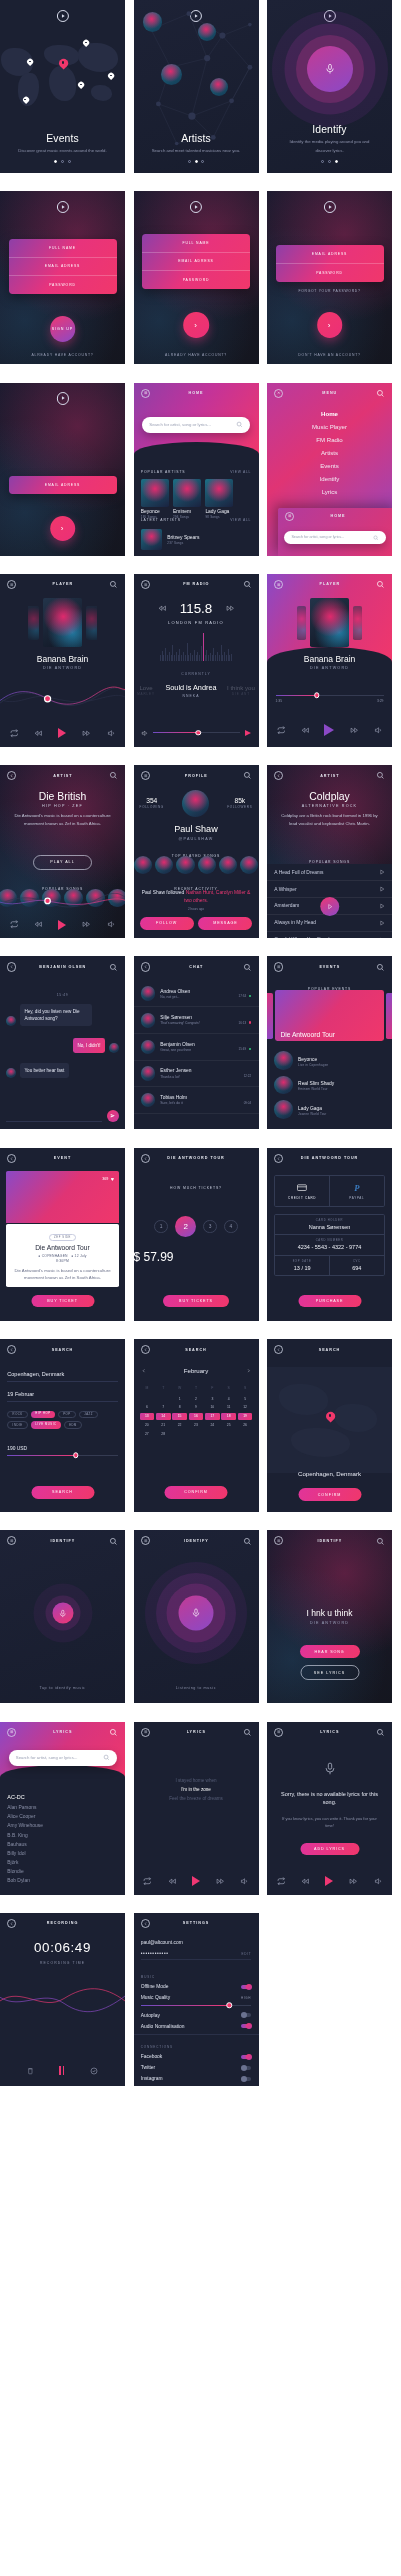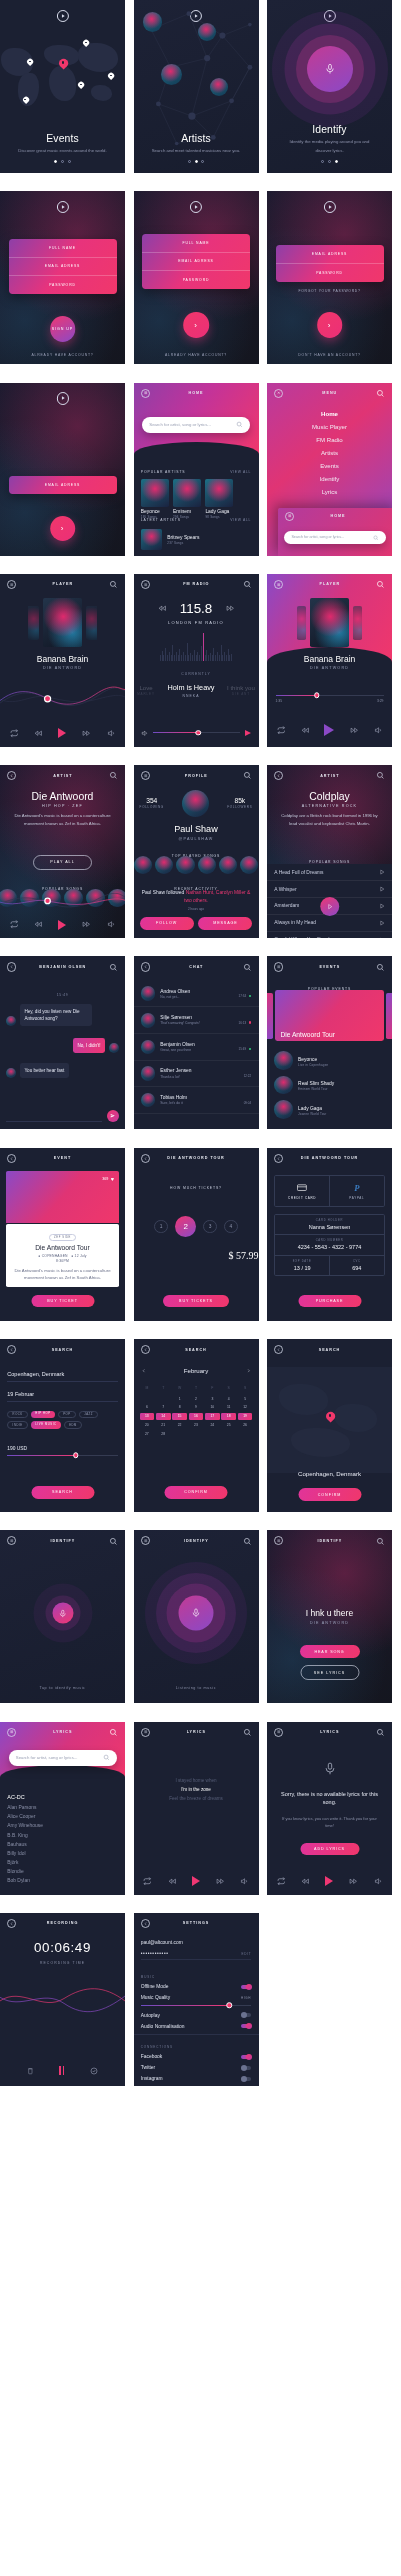--- a/index.html
+++ b/index.html
@@ -631,21 +631,21 @@
           <i style="height:6.1px"></i>
           <i style="height:7.3px"></i>
     </div>
     <div style="position:absolute;top:98px;left:0;right:0;text-align:center;font-size:3.4px;letter-spacing:1px;color:#7d84a0;">CURRENTLY</div>
     <div style="position:absolute;top:109px;left:0;right:0;display:flex;align-items:center;justify-content:space-between;padding:0 3.7px;">
       <div style="opacity:.28;text-align:center;">
         <div style="font-size:6.1px;color:#cfd4e4;">Love</div>
         <div style="font-size:3px;letter-spacing:0.9px;color:#8a90a8;margin-top:1.2px;">MARLEY</div>
       </div>
       <div style="text-align:center;">
-        <div style="font-size:7.3px;color:#fff;">Holm is Heavy</div>
+        <div style="font-size:7.3px;color:#fff;">Sould is Andrea</div>
         <div style="font-size:3.4px;letter-spacing:1.1px;color:#9aa1ba;margin-top:1.8px;">NNEKA</div>
       </div>
       <div style="opacity:.28;text-align:center;">
         <div style="font-size:6.1px;color:#cfd4e4;">I think you</div>
         <div style="font-size:3px;letter-spacing:0.9px;color:#8a90a8;margin-top:1.2px;">DIE ANT</div>
       </div>
     </div>
     <div style="position:absolute;bottom:9.8px;left:7.3px;right:7.3px;display:flex;align-items:center;gap:4.9px;">
       <span class="ico" style="flex:0 0 7.3px;">
             <svg viewBox="0 0 24 24" fill="none" stroke="currentColor" stroke-width="1.6">
@@ -742,21 +742,21 @@
           </span>
       <span class="nav-title">ARTIST</span>
       <span class="ico">
             <svg viewBox="0 0 24 24" fill="none" stroke="currentColor" stroke-width="2">
               <circle cx="11" cy="11" r="7"></circle>
               <line x1="16.5" y1="16.5" x2="21" y2="21"></line>
             </svg>
           </span>
     </div>
     <div style="position:absolute;top:25.6px;left:0;right:0;">
-      <div class="artist-name">Die Antwoord</div>
+      <div class="artist-name">Die British</div>
       <div class="artist-genre">HIP HOP · ZEF</div>
       <div class="artist-bio">Die Antwoord's music is based on a counterculture movement known as Zef in South Africa.</div>
     </div>
     <div class="pill-btn" style="position:absolute;top:90px;left:0;right:0;">PLAY ALL</div>
     <div style="position:absolute;top:116px;left:0;right:0;text-align:center;">
       <span class="sec-title">POPULAR SONGS</span>
     </div>
     <div style="position:absolute;top:124px;left:-3.7px;right:-3.7px;display:flex;gap:3.7px;justify-content:center;">
       <div class="art-thumb" style="width:18.3px;height:18.3px;border-radius:50%;"></div>
       <div class="art-thumb" style="width:18.3px;height:18.3px;border-radius:50%;"></div>
@@ -1134,21 +1134,21 @@
     </div>
     <div style="position:absolute;top:32px;left:0;right:0;text-align:center;">
       <span class="sec-title">HOW MUCH TICKETS?</span>
     </div>
     <div style="position:absolute;top:68px;left:0;right:0;display:flex;align-items:center;justify-content:center;gap:7.3px;">
       <div class="qcirc">1</div>
       <div class="qcirc sel">2</div>
       <div class="qcirc">3</div>
       <div class="qcirc">4</div>
     </div>
-    <div style="position:absolute;top:102px;left:0;right:0;text-align:right;font-size:10px;color:#fff;font-family:Liberation Serif, serif;">$ 57.99</div>
+    <div style="position:absolute;top:102px;left:0;right:0;text-align:left;font-size:12px;color:#fff;">$ 57.99</div>
     <div style="position:absolute;bottom:13.4px;left:50%;transform:translateX(-50%);width:66px;" class="grad-btn">BUY TICKETS</div>
   </div>
 
   <div class="screen bg-dark">
     <div class="navbar">
       <span class="circ-ico">
             <svg viewBox="0 0 24 24" fill="none" stroke="#cfd3e2" stroke-width="2">
               <polyline points="14 6 9 12 14 18"></polyline>
             </svg>
           </span>
@@ -1398,21 +1398,21 @@
           </span>
       <span class="nav-title">IDENTIFY</span>
       <span class="ico">
             <svg viewBox="0 0 24 24" fill="none" stroke="currentColor" stroke-width="2">
               <circle cx="11" cy="11" r="7"></circle>
               <line x1="16.5" y1="16.5" x2="21" y2="21"></line>
             </svg>
           </span>
     </div>
     <div style="position:absolute;top:78px;left:0;right:0;">
-      <div class="song-title">I hnk u there</div>
+      <div class="song-title">I hnk u think</div>
       <div class="song-artist">DIE ANTWORD</div>
     </div>
     <div class="grad-btn" style="position:absolute;top:115px;left:50%;transform:translateX(-50%);width:60px;">HEAR SONG</div>
     <div class="pill-btn" style="position:absolute;top:135px;left:50%;transform:translateX(-50%);">SEE LYRICS</div>
   </div>
 </div>
 
 <div class="row">
 
   <div class="screen bg-dark">

